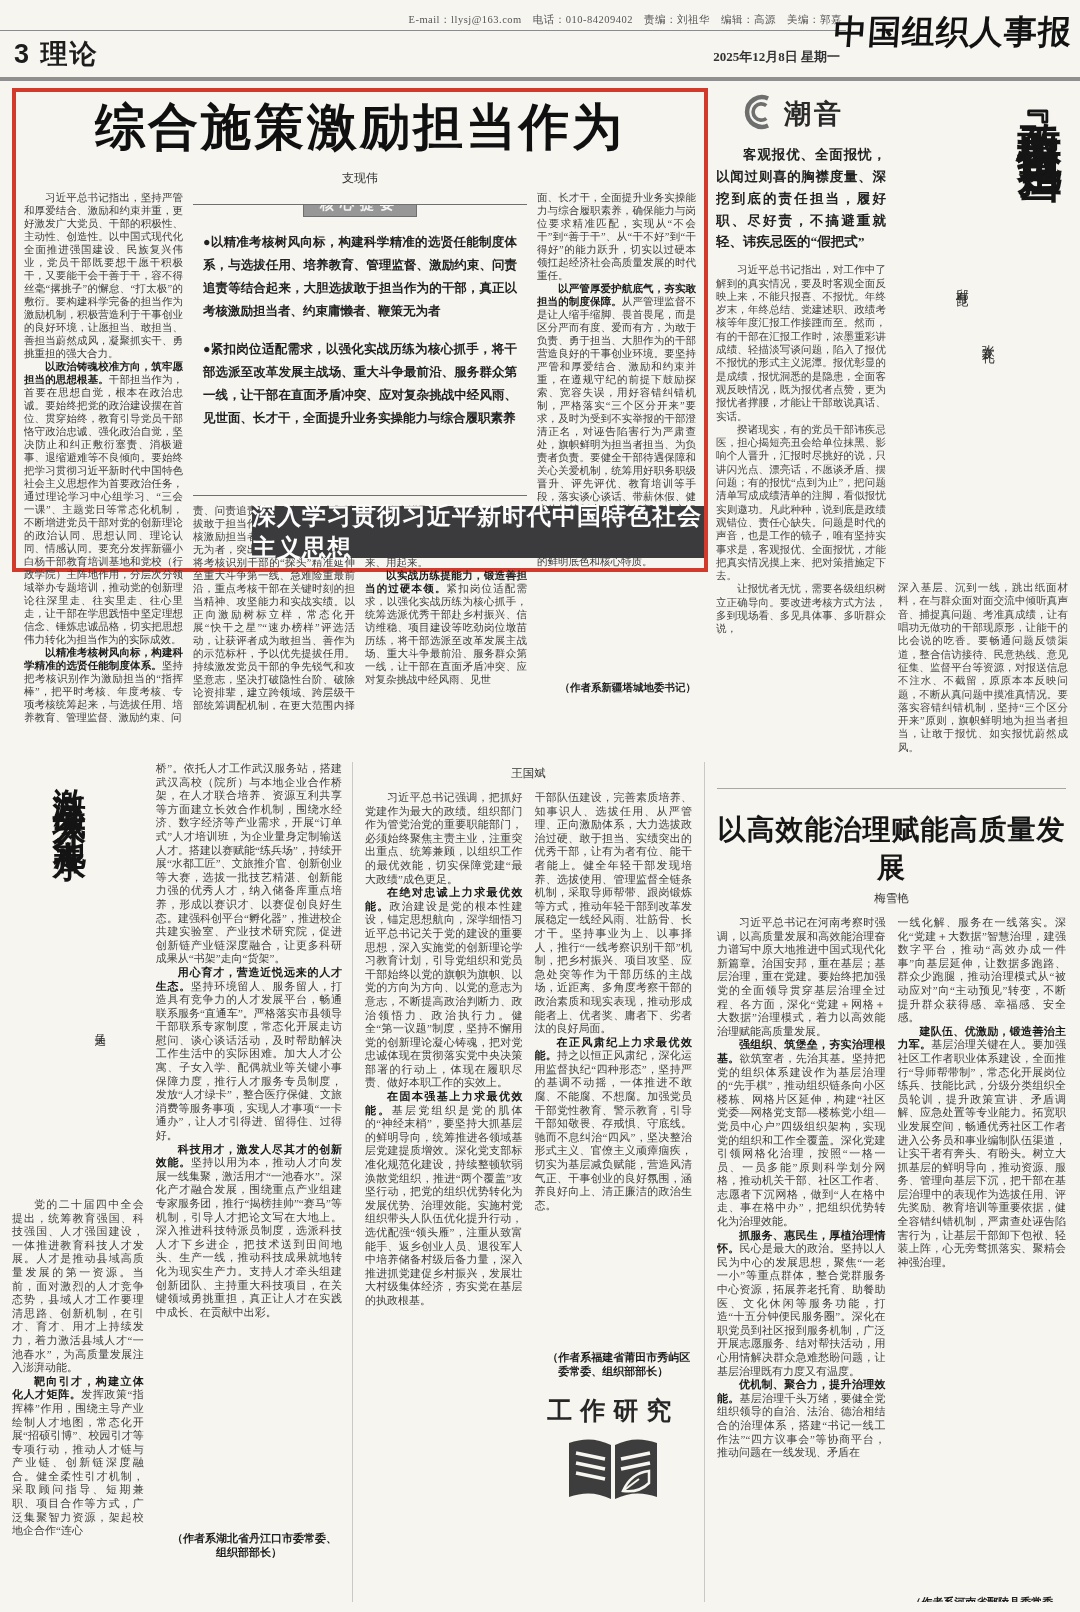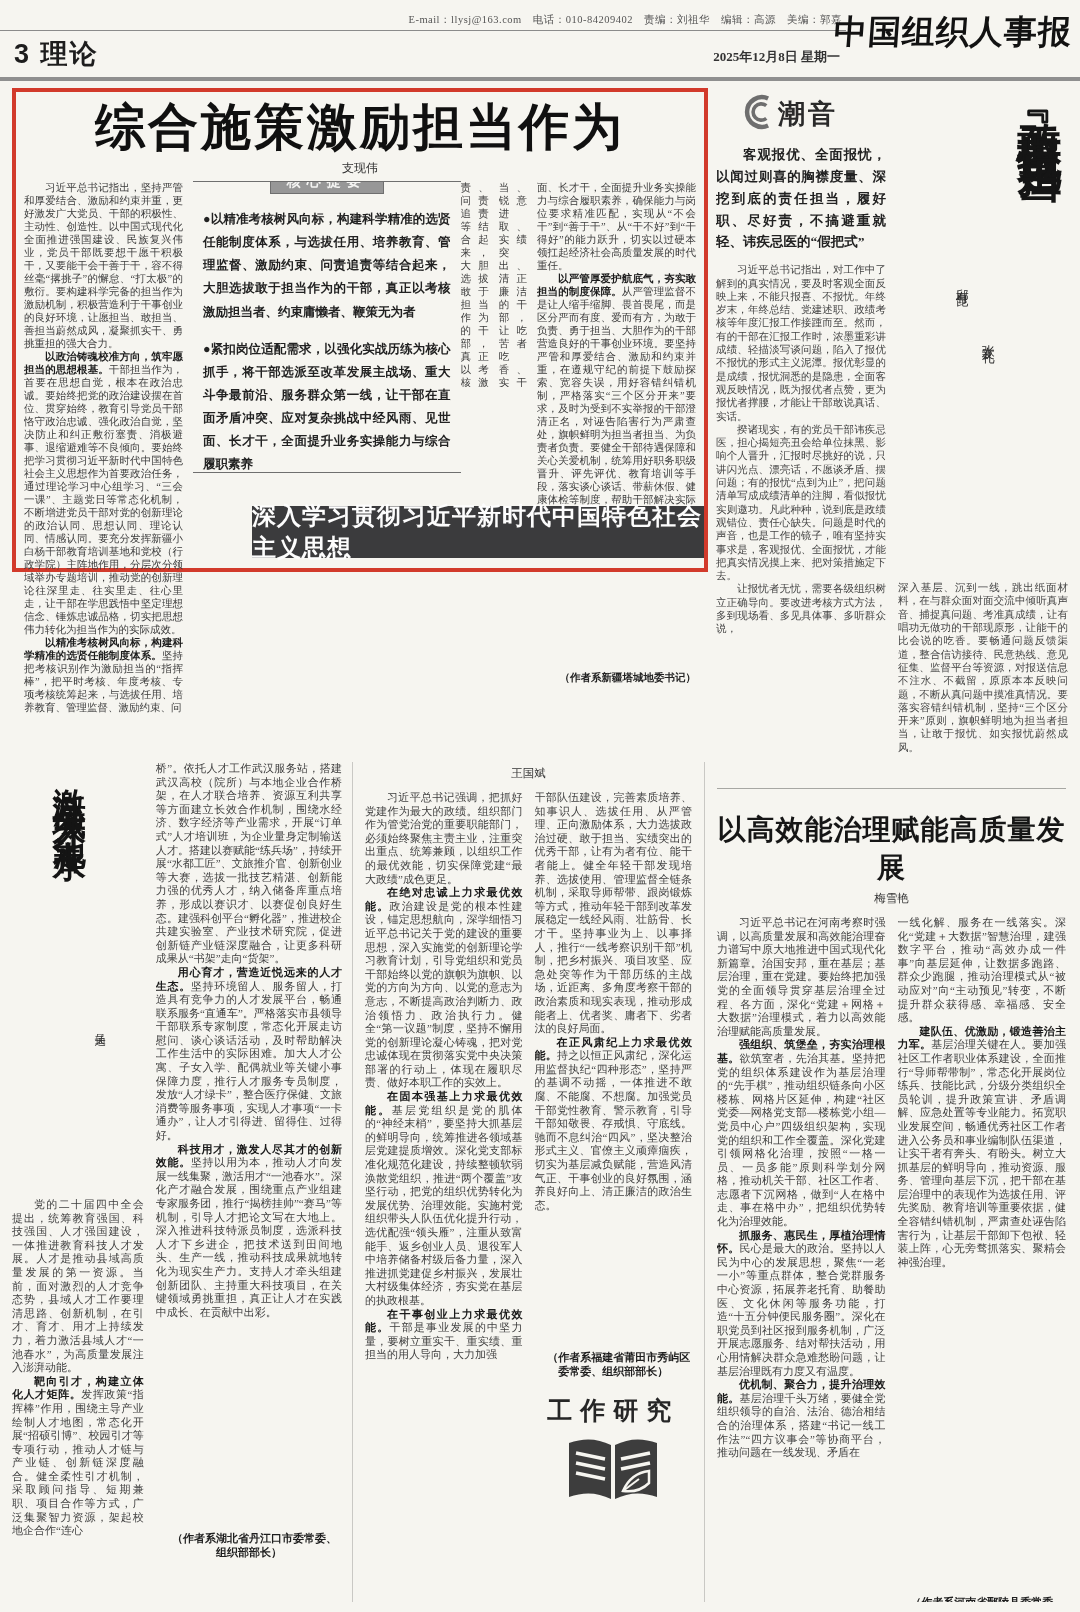--- a/index.html
+++ b/index.html
@@ -16,24 +16,24 @@
   .date-line{position:absolute;top:48px;right:240px;font-size:13px;font-weight:bold;color:#333;}
   .masthead{position:absolute;top:10px;right:8px;font-size:33px;font-weight:900;color:#121212;
     transform:skewX(-4deg);letter-spacing:1px;}
   .hdr-thickline{position:absolute;top:77px;left:0;width:1080px;height:4px;background:#8f8f8f;}
 
   
   .main-box{position:absolute;left:12px;top:88px;width:696px;height:484px;box-sizing:border-box;
     border:4px solid #d23a2b;padding:6px 8px;}
   .main-headline{margin:2px 0 0;text-align:center;font-size:50px;font-weight:900;color:#101010;
     font-family:"Liberation Sans","DejaVu Sans",sans-serif;letter-spacing:3px;line-height:1.1;}
-  .main-byline{text-align:center;font-size:12px;color:#333;margin:5px 0 4px;}
+  .main-byline{text-align:center;font-size:12px;color:#333;margin:15px 0 4px;}
   .main-cols{display:flex;gap:10px;height:566px;margin-top:4px;}
   .mcol{width:162px;overflow:hidden;}
-  .mmid{width:334px;display:flex;flex-direction:row;}
+  .mmid{width:334px;display:flex;flex-direction:column;margin-top:13px;}
   .body-text p{margin:0;font-size:10.5px;line-height:13px;text-align:justify;text-indent:2em;color:#3c3c3c;}
   .body-text p.cont{text-indent:0;}
   .body-text b{color:#1c1c1c;}
   .core-box{border-top:1px solid #6f6f6f;border-bottom:1px solid #6f6f6f;height:292px;box-sizing:border-box;
     padding:0 10px 6px;position:relative;margin-bottom:8px;overflow:hidden;}
   .core-label{position:absolute;top:-12px;left:50%;transform:translateX(-50%);
     background:#979797;color:#f4f4f2;border:1px solid #6f6f6f;
     font-size:14px;letter-spacing:6px;padding:2px 16px;font-weight:bold;white-space:nowrap;}
   .core-body{margin-top:26px;}
   .core-body p{margin:0 0 14px;font-size:12.5px;font-weight:bold;line-height:1.85;color:#222;
@@ -42,21 +42,21 @@
   .mid2cols .mcol{width:162px;}
   .col4-text{height:488px;overflow:hidden;}
   .attribution{margin:2px 0 0;font-size:10.5px;line-height:13px;font-weight:bold;color:#222;text-align:right;}
   .study-banner{position:absolute;left:236px;bottom:10px;width:452px;height:52px;background:#3b3b3d;
     color:#fdfdfd;display:flex;align-items:center;justify-content:center;
     font-family:"Liberation Sans","DejaVu Sans",sans-serif;font-weight:700;font-size:24px;letter-spacing:1px;}
 
   
   .chaoyin{position:absolute;left:716px;top:88px;width:352px;height:666px;display:flex;gap:12px;}
   .cy-colA{width:170px;overflow:hidden;}
-  .cy-logo{display:flex;align-items:center;margin:6px 0 10px 26px;}
+  .cy-logo{display:flex;align-items:center;gap:6px;margin:6px 0 10px 26px;}
   .cy-logo-text{font-size:27px;font-weight:bold;color:#2a2a2a;letter-spacing:3px;}
   .cy-quote{font-size:13.5px;font-weight:bold;line-height:1.62;color:#222;text-align:justify;
     text-indent:2em;margin-bottom:10px;}
   .cy-body p{margin:0;font-size:10.5px;line-height:13.3px;text-align:justify;text-indent:2em;color:#444;}
   .cy-body p.cont{text-indent:0;}
   .cy-colB{width:170px;display:flex;flex-direction:column;overflow:hidden;}
   .cy-headblock{height:506px;display:flex;justify-content:flex-end;gap:14px;}
   .cy-authors{display:flex;gap:8px;margin-top:190px;}
   .cy-authors span{writing-mode:vertical-rl;font-size:13px;color:#2d2d2d;letter-spacing:3px;}
   .cy-authors span:last-child{margin-top:56px;}
@@ -195,21 +195,20 @@
   </section>
 
   <section class="bgroup2">
     <div class="b-byline">王国斌</div>
     <div class="two-cols">
       <div>
         <div class="bcol-text" style="height:742px">
             <p>习近平总书记强调，把抓好党建作为最大的政绩。组织部门作为管党治党的重要职能部门，必须始终聚焦主责主业，注重突出重点、统筹兼顾，以组织工作的最优效能，切实保障党建“最大政绩”成色更足。</p>
             <p><b>在绝对忠诚上力求最优效能。</b>政治建设是党的根本性建设，锚定思想航向，深学细悟习近平总书记关于党的建设的重要思想，深入实施党的创新理论学习教育计划，引导党组织和党员干部始终以党的旗帜为旗帜、以党的方向为方向、以党的意志为意志，不断提高政治判断力、政治领悟力、政治执行力。健全“第一议题”制度，坚持不懈用党的创新理论凝心铸魂，把对党忠诚体现在贯彻落实党中央决策部署的行动上，体现在履职尽责、做好本职工作的实效上。</p>
             <p><b>在固本强基上力求最优效能。</b>基层党组织是党的肌体的“神经末梢”，要坚持大抓基层的鲜明导向，统筹推进各领域基层党建提质增效。深化党支部标准化规范化建设，持续整顿软弱涣散党组织，推进“两个覆盖”攻坚行动，把党的组织优势转化为发展优势、治理效能。实施村党组织带头人队伍优化提升行动，选优配强“领头雁”，注重从致富能手、返乡创业人员、退役军人中培养储备村级后备力量，深入推进抓党建促乡村振兴，发展壮大村级集体经济，夯实党在基层的执政根基。</p>
-            <p><b>在干事创业上力求最优效能。</b>干部是事业发展的中坚力量，要树立重实干、重实绩、重担当的用人导向，大力加强</p>
           </div>
       </div>
       <div>
         <div class="bcol-text" style="height:556px">
             <p class="cont">干部队伍建设，完善素质培养、知事识人、选拔任用、从严管理、正向激励体系，大力选拔政治过硬、敢于担当、实绩突出的优秀干部，让有为者有位、能干者能上。健全年轻干部发现培养、选拔使用、管理监督全链条机制，采取导师帮带、跟岗锻炼等方式，推动年轻干部到改革发展稳定一线经风雨、壮筋骨、长才干。坚持事业为上、以事择人，推行“一线考察识别干部”机制，把乡村振兴、项目攻坚、应急处突等作为干部历练的主战场，近距离、多角度考察干部的政治素质和现实表现，推动形成能者上、优者奖、庸者下、劣者汰的良好局面。</p>
             <p><b>在正风肃纪上力求最优效能。</b>持之以恒正风肃纪，深化运用监督执纪“四种形态”，坚持严的基调不动摇，一体推进不敢腐、不能腐、不想腐。加强党员干部党性教育、警示教育，引导干部知敬畏、存戒惧、守底线。驰而不息纠治“四风”，坚决整治形式主义、官僚主义顽瘴痼疾，切实为基层减负赋能，营造风清气正、干事创业的良好氛围，涵养良好向上、清正廉洁的政治生态。</p>
           </div>
         <p class="battr">（作者系福建省莆田市秀屿区委常委、组织部部长）</p>
         <div class="work-research">
           <div class="wr-label">工作研究</div>

